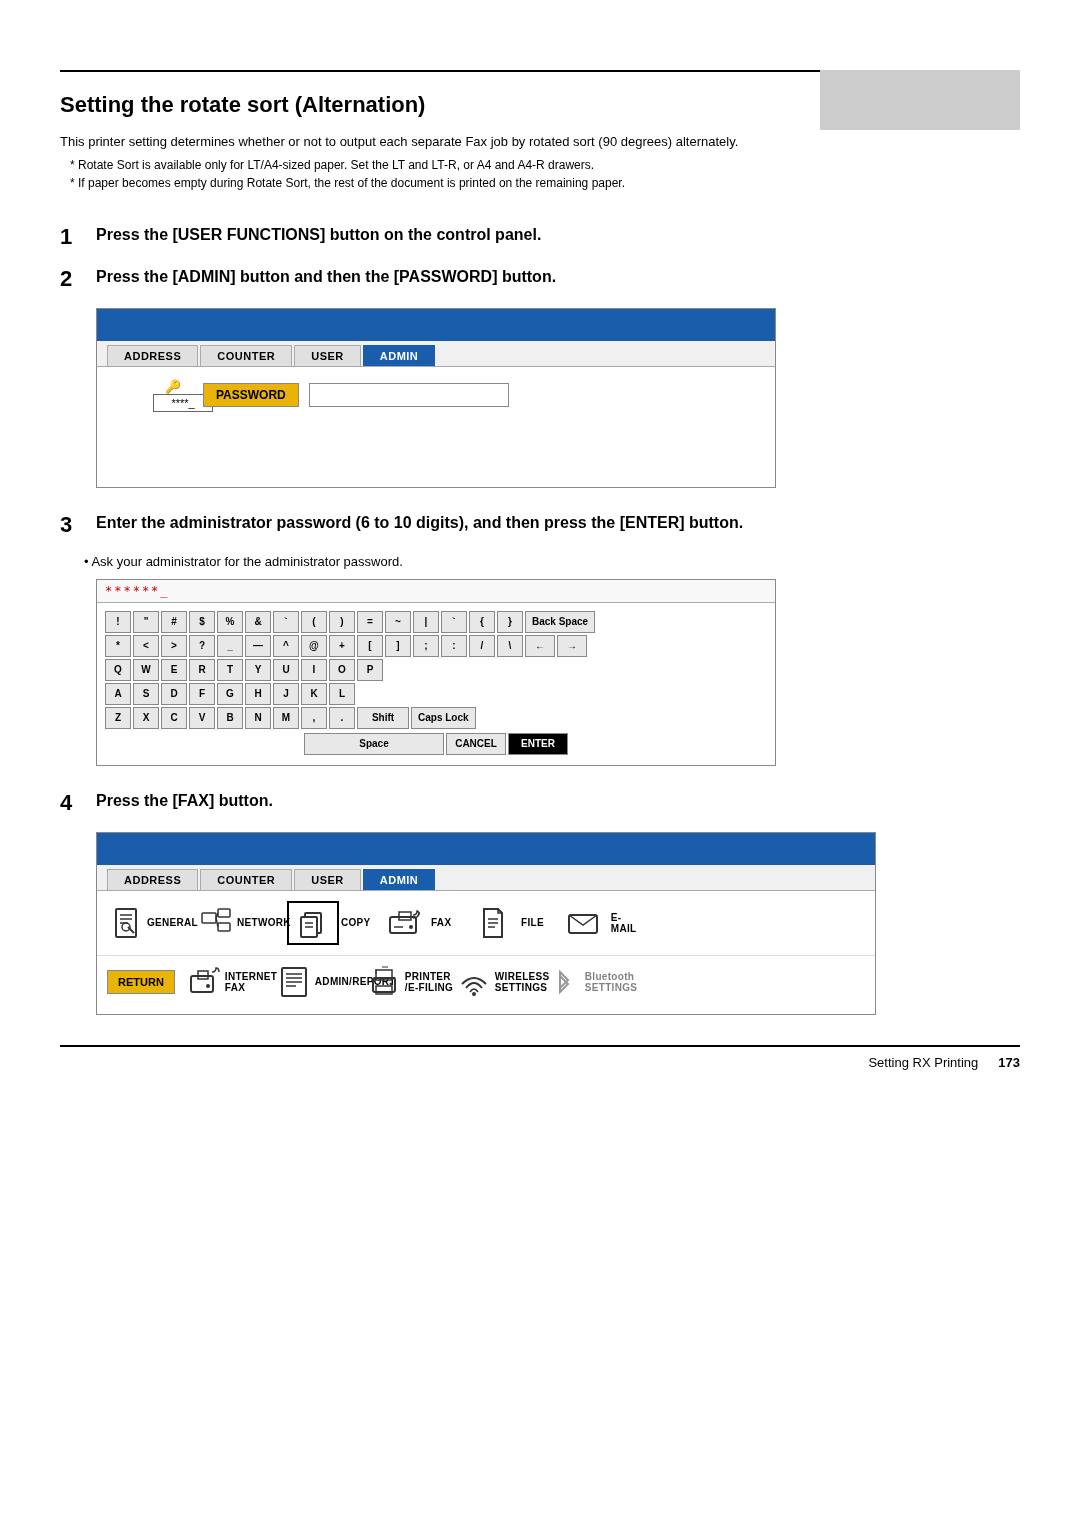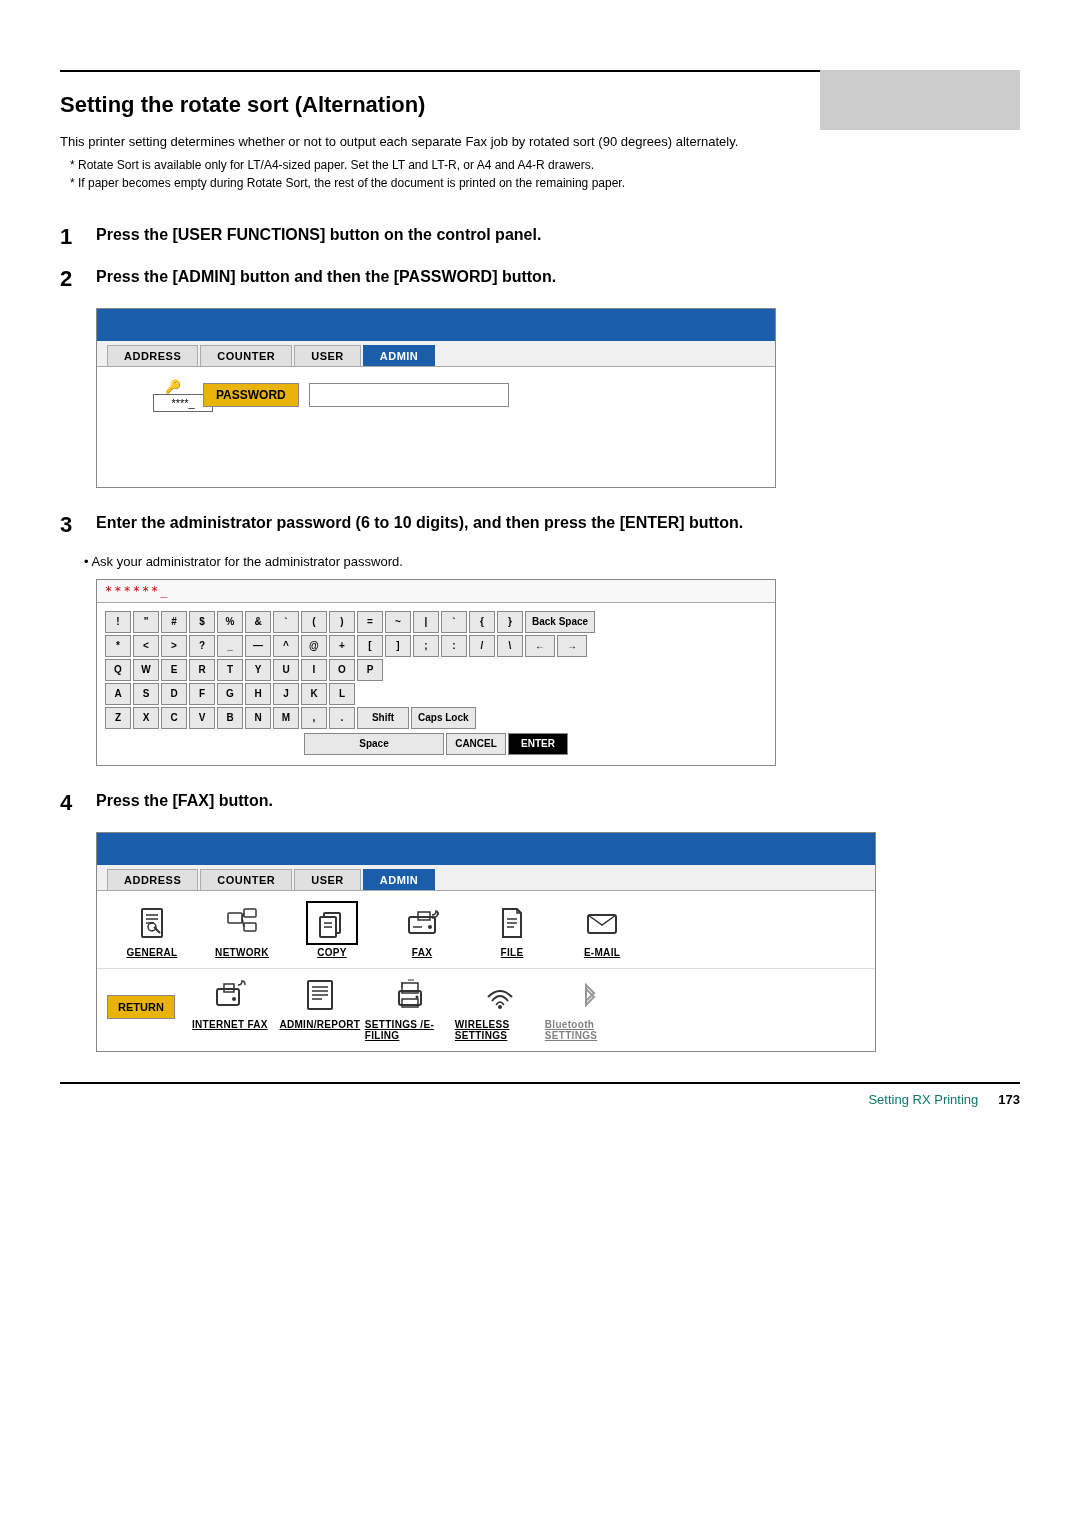--- a/index.html
+++ b/index.html
@@ -258,29 +258,28 @@
     .admin-icons-row {
       display: flex;
       padding: 10px 10px;
       gap: 0;
       align-items: flex-start;
       border-bottom: 1px solid #ddd;
     }
 
     .admin-icon-item {
       display: flex;
-      flex-direction: column;
+      flex-direction: row;
       align-items: center;
       width: 90px;
       font-size: 10px;
       font-weight: bold;
       letter-spacing: 0.3px;
       gap: 2px;
       cursor: pointer;
-      text-decoration: underline;
     }
 
     .admin-icon-item.selected .icon-box {
       border: 2px solid #000;
     }
 
     .icon-box {
       width: 52px;
       height: 44px;
       display: flex;
@@ -314,21 +313,21 @@
       margin-top: 30px;
       padding-top: 8px;
       display: flex;
       justify-content: flex-end;
       align-items: center;
       gap: 20px;
     }
 
     .footer-text {
       font-size: 13px;
-      color: #0f766e;
+      color: #000000;
     }
 
     .footer-page {
       font-size: 13px;
       font-weight: bold;
     }
   </style>
 </head>
 <body>
 
@@ -589,21 +588,21 @@
       <div class="admin-icon-item">
         <div class="icon-box">
           <svg width="36" height="36" viewBox="0 0 36 36">
             <rect x="7" y="14" width="22" height="14" rx="2" fill="none" stroke="#333" stroke-width="2"></rect>
             <rect x="10" y="6" width="16" height="10" fill="none" stroke="#333" stroke-width="1.5"></rect>
             <rect x="10" y="22" width="16" height="8" fill="none" stroke="#333" stroke-width="1.5"></rect>
             <circle cx="25" cy="20" r="1.5" fill="#333"></circle>
             <path d="M10 10 L10 5 M16 3 L22 3" stroke="#333" stroke-width="1" fill="none"></path>
           </svg>
         </div>
-        <span>SETTINGS /E-FILING</span>
+        <span>PRINTER /E-FILING</span>
       </div>
       <div class="admin-icon-item">
         <div class="icon-box">
           <svg width="36" height="36" viewBox="0 0 36 36">
             <path d="M6 20 Q18 8 30 20" fill="none" stroke="#333" stroke-width="2"></path>
             <path d="M10 24 Q18 14 26 24" fill="none" stroke="#333" stroke-width="2"></path>
             <path d="M14 28 Q18 22 22 28" fill="none" stroke="#333" stroke-width="1.5"></path>
             <circle cx="18" cy="30" r="2" fill="#333"></circle>
           </svg>
         </div>

